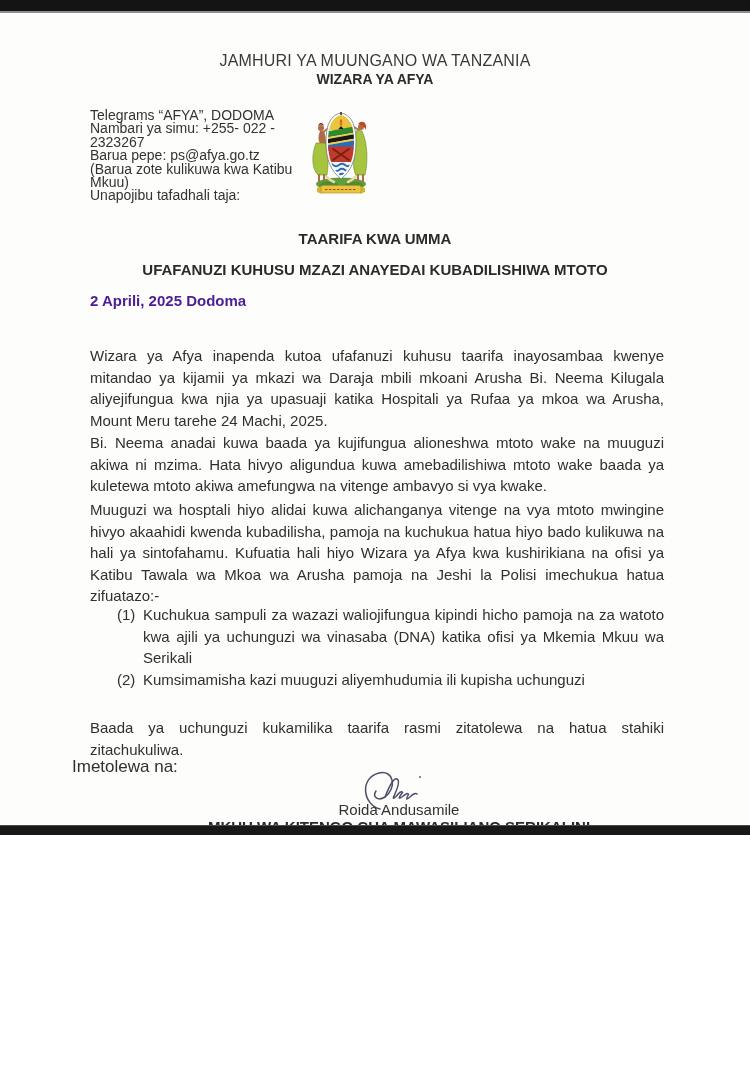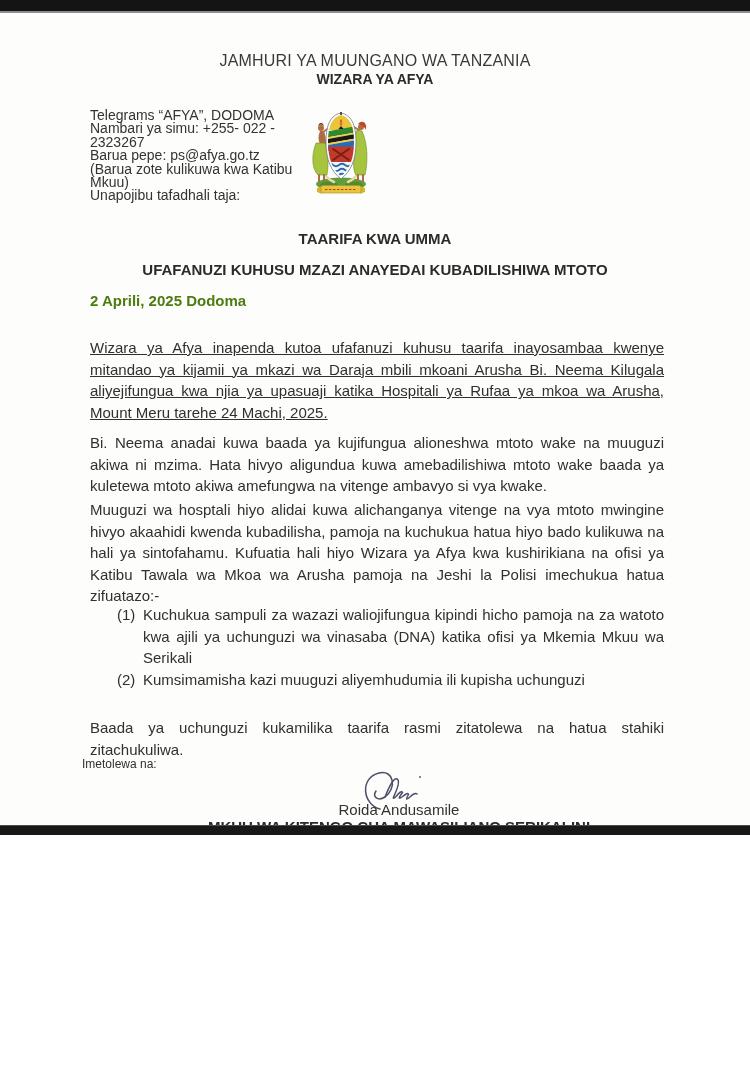--- a/index.html
+++ b/index.html
@@ -16,34 +16,34 @@
   .ministry { top:71px; font-size:14px; font-weight:bold; color:#2b2b2b; }
 
   .contact { position:absolute; left:90px; top:109px; width:220px; font-size:14px; line-height:13.4px; color:#333; }
   .addr    { position:absolute; left:478px; top:111px; font-size:11.5px; line-height:13.8px; color:#333; }
   .addr .bold { font-weight:bold; }
 
   .emblem { position:absolute; left:296px; top:112px; width:90px; height:88px; }
 
   .h1 { top:230px; font-size:15px; font-weight:bold; color:#2b2b2b; }
   .h2 { top:261px; font-size:15px; font-weight:bold; color:#2b2b2b; }
-  .dateline { position:absolute; left:90px; top:292px; font-size:15px; font-weight:bold; color:#4d7c0f; }
+  .dateline { position:absolute; left:90px; top:292px; font-size:15px; font-weight:bold; color:#4c1d95; }
 
   .para { position:absolute; left:90px; width:574px; font-size:15px; line-height:21.6px; text-align:justify; color:#303030; }
-  .p1 { top:322px;text-decoration:underline; }
+  .p1 { top:330px; }
   .p2 { top:417px; }
   .p3 { top:484px; }
   .p4 { top:702px; }
 
   .list { position:absolute; left:117px; top:604px; width:547px; font-size:15px; line-height:21.6px; color:#303030; }
   .li { display:flex; }
   .li .marker { flex:none; width:26px; }
   .li .txt { flex:1; text-align:justify; }
 
-  .issued { position:absolute; left:82px; top:757px; font-size:12px; color:#303030; }
+  .issued { position:absolute; left:72px; top:757px; font-size:17px; color:#303030; }
 
   .signature { position:absolute; left:350px; top:768px; width:96px; height:44px; }
   .sig-center { position:absolute; left:44px; width:710px; text-align:center; white-space:nowrap; }
   .sig-name  { top:801px; font-size:15px; color:#333; }
   .sig-title { top:818px; font-size:15px; font-weight:bold; color:#2b2b2b; }
 </style>
 </head>
 <body>
 
 <div class="screen">

